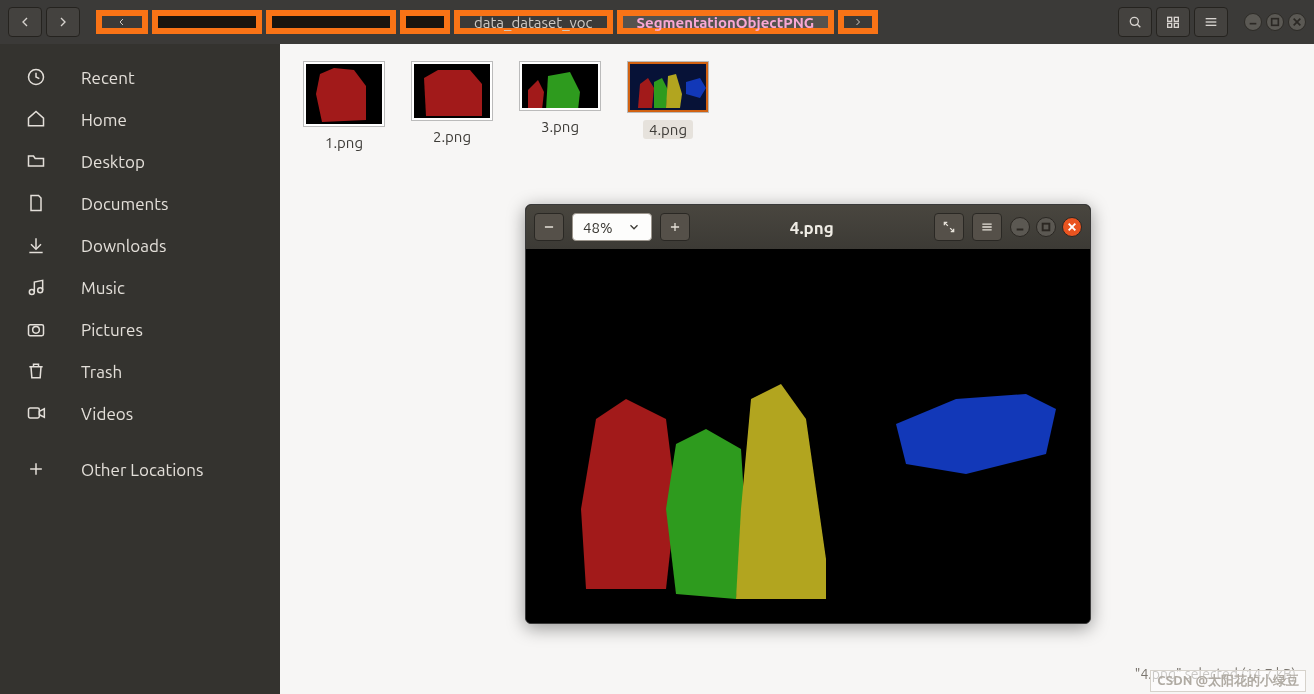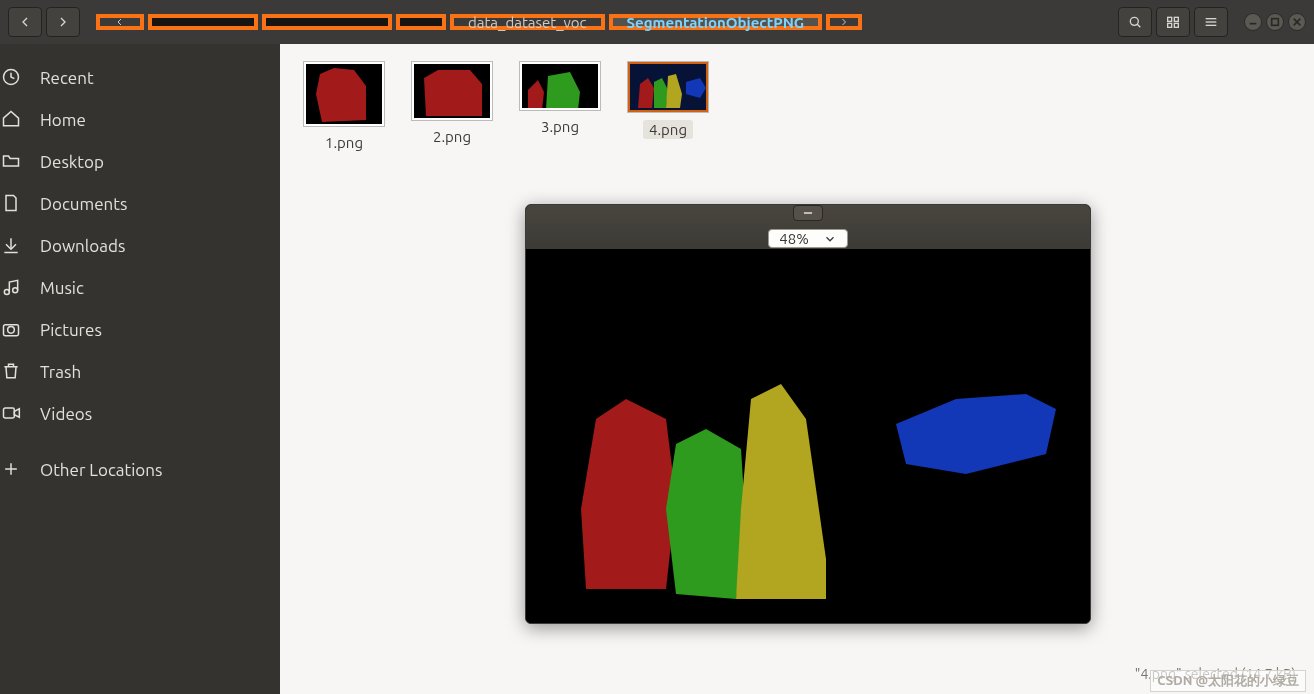--- a/index.html
+++ b/index.html
@@ -3,49 +3,49 @@
 <meta charset="utf-8">
 <style>
   * { box-sizing: border-box; margin: 0; padding: 0; font-family: Ubuntu, sans-serif; }
   body { width: 1314px; height: 694px; background: #2c2c2c; overflow: hidden; position: relative; }
 
   
   .toolbar { height: 44px; background: #3b3a38; display: flex; align-items: center; padding: 0 8px; gap: 4px; color: #d7d3cf; }
   .tb-btn { width: 34px; height: 30px; background: #44423f; border: 1px solid #25231f; border-radius: 4px; display: flex; align-items: center; justify-content: center; cursor: pointer; }
   .tb-btn svg { width: 16px; height: 16px; stroke: #d7d3cf; stroke-width: 2; fill: none; }
   .tb-sep { width: 8px; }
-  .path-block { flex: 0 0 auto; height: 16px; padding: 0 14px; display: flex; align-items: center; background: #3b3a38; border: 4px solid #f97316; color: #cfcac4; font-size: 15px; cursor: pointer; }
-  .path-block.active { background: #55524e; font-weight: 600; color: #7dd3fc; }
+  .path-block { flex: 0 0 auto; height: 24px; padding: 0 14px; display: flex; align-items: center; background: #3b3a38; border: 6px solid #f97316; color: #cfcac4; font-size: 15px; cursor: pointer; }
+  .path-block.active { background: #55524e; font-weight: 600; color: #f9a8d4; }
   .path-redacted { background: #18140f; width: 110px; }
   .spacer { flex: 1; }
   .win-ctrl { display: flex; gap: 4px; align-items: center; }
   .win-dot { width: 18px; height: 18px; border-radius: 50%; background: #5b5954; border: 1px solid #2d2b27; display: flex; align-items: center; justify-content: center; }
   .win-dot svg { width: 10px; height: 10px; stroke: #2b2824; stroke-width: 2; fill: none; }
 
   
   .main { display: flex; height: calc(100% - 44px); }
   .sidebar { width: 280px; background: #34332f; padding-top: 12px; }
-  .side-item { display: flex; align-items: center; gap: 18px; padding: 10px 0; color: #e3dfd9; font-size: 17px; cursor: pointer; }
+  .side-item { display: flex; align-items: center; gap: 34px; padding: 10px 16px; color: #e3dfd9; font-size: 17px; cursor: pointer; margin-left: 9px; }
   .side-item .icon { width: 22px; height: 22px; display: flex; align-items: center; justify-content: center; }
   .side-item .icon svg { width: 20px; height: 20px; stroke: #e3dfd9; stroke-width: 1.8; fill: none; }
 
   
   .content { flex: 1; background: #f7f6f5; position: relative; padding: 18px 24px; }
   .grid { display: flex; gap: 28px; align-items: flex-start; }
   .file { display: flex; flex-direction: column; align-items: center; gap: 8px; cursor: pointer; }
   .thumb { width: 80px; height: 64px; border: 2px solid #fff; background: #000; box-shadow: 0 0 0 1px #bbb; position: relative; overflow: hidden; }
   .thumb.two   { width: 80px; height: 58px; }
   .thumb.three { width: 80px; height: 48px; }
   .thumb.four  { width: 80px; height: 50px; border: 2px solid #d26212; background:#071237; }
   .fname { font-size: 15px; color: #3d3b37; }
   .fname.sel { background: #e6e2dc; padding: 1px 6px; border-radius: 3px; }
 
   
   .viewer { position: absolute; left: 525px; top: 204px; width: 566px; height: 420px; background: #000; border: 1px solid #3a3a3a; border-radius: 6px; overflow: hidden; box-shadow: 0 4px 18px rgba(0,0,0,.4); }
-  .v-titlebar { height: 44px; background: linear-gradient(#49463f,#3c3a35); display: flex; align-items: center; padding: 0 8px; gap: 8px; flex-direction: column; }
+  .v-titlebar { height: 44px; background: linear-gradient(#49463f,#3c3a35); display: flex; align-items: center; padding: 0 8px; gap: 8px; }
   .v-btn { width: 30px; height: 28px; background: #555049; border: 1px solid #2a2824; border-radius: 4px; display: flex; align-items: center; justify-content: center; cursor: pointer; }
   .v-btn svg { width: 14px; height: 14px; stroke: #e6e1d9; stroke-width: 2.2; fill: none; }
   .v-zoom { height: 28px; background: #fdfdfc; border: 1px solid #9c968d; border-radius: 4px; display: flex; align-items: center; padding: 0 10px; gap: 14px; font-size: 15px; color: #3c3a35; }
   .v-zoom svg { width: 14px; height: 14px; stroke: #3c3a35; stroke-width: 2.2; fill: none; }
   .v-title { flex: 1; text-align: center; color: #efece5; font-weight: 600; font-size: 17px; }
   .v-win-ctrl { display: flex; gap: 6px; align-items: center; }
   .v-dot { width: 20px; height: 20px; border-radius: 50%; background: #5b5852; border: 1px solid #2a2723; display: flex; align-items: center; justify-content: center; }
   .v-dot.close { background: #e95420; }
   .v-dot svg { width: 10px; height: 10px; stroke: #2b2722; stroke-width: 2.3; fill: none; }
   .v-canvas { width: 100%; height: calc(100% - 44px); background: #000; position: relative; }

